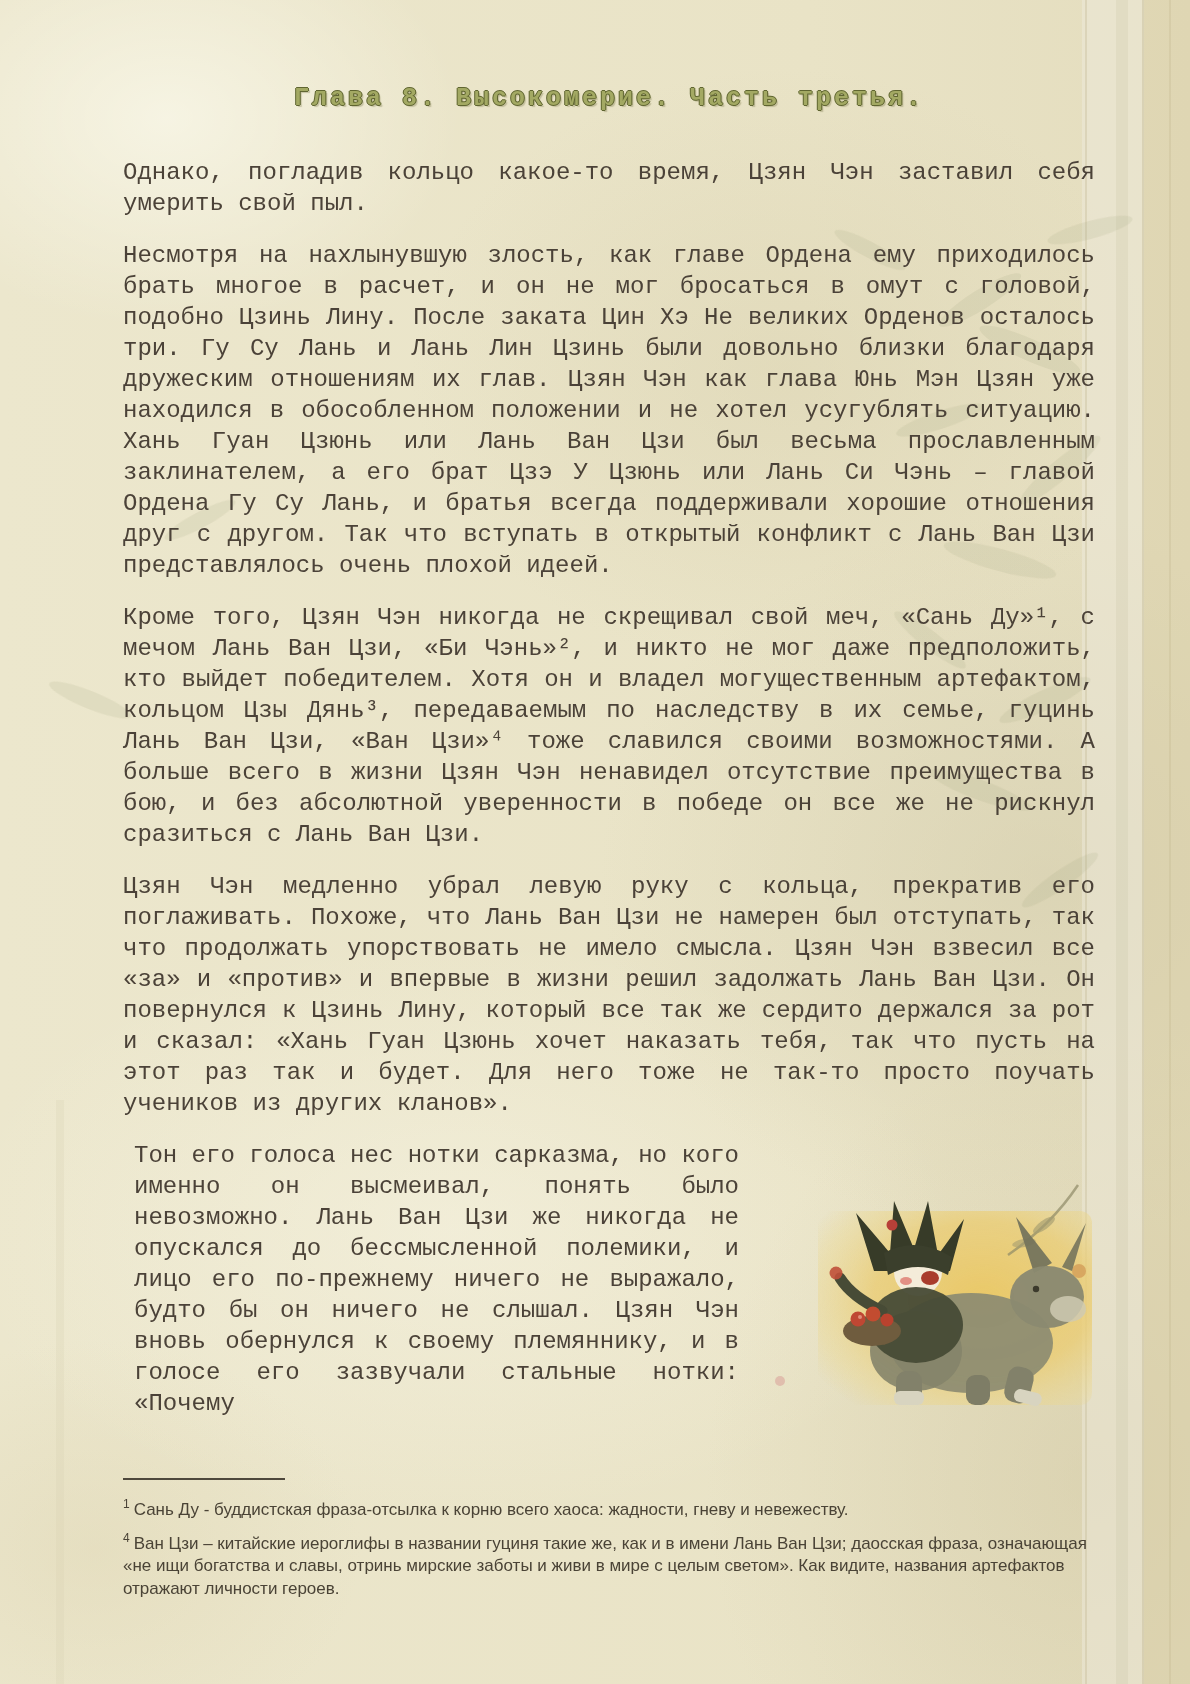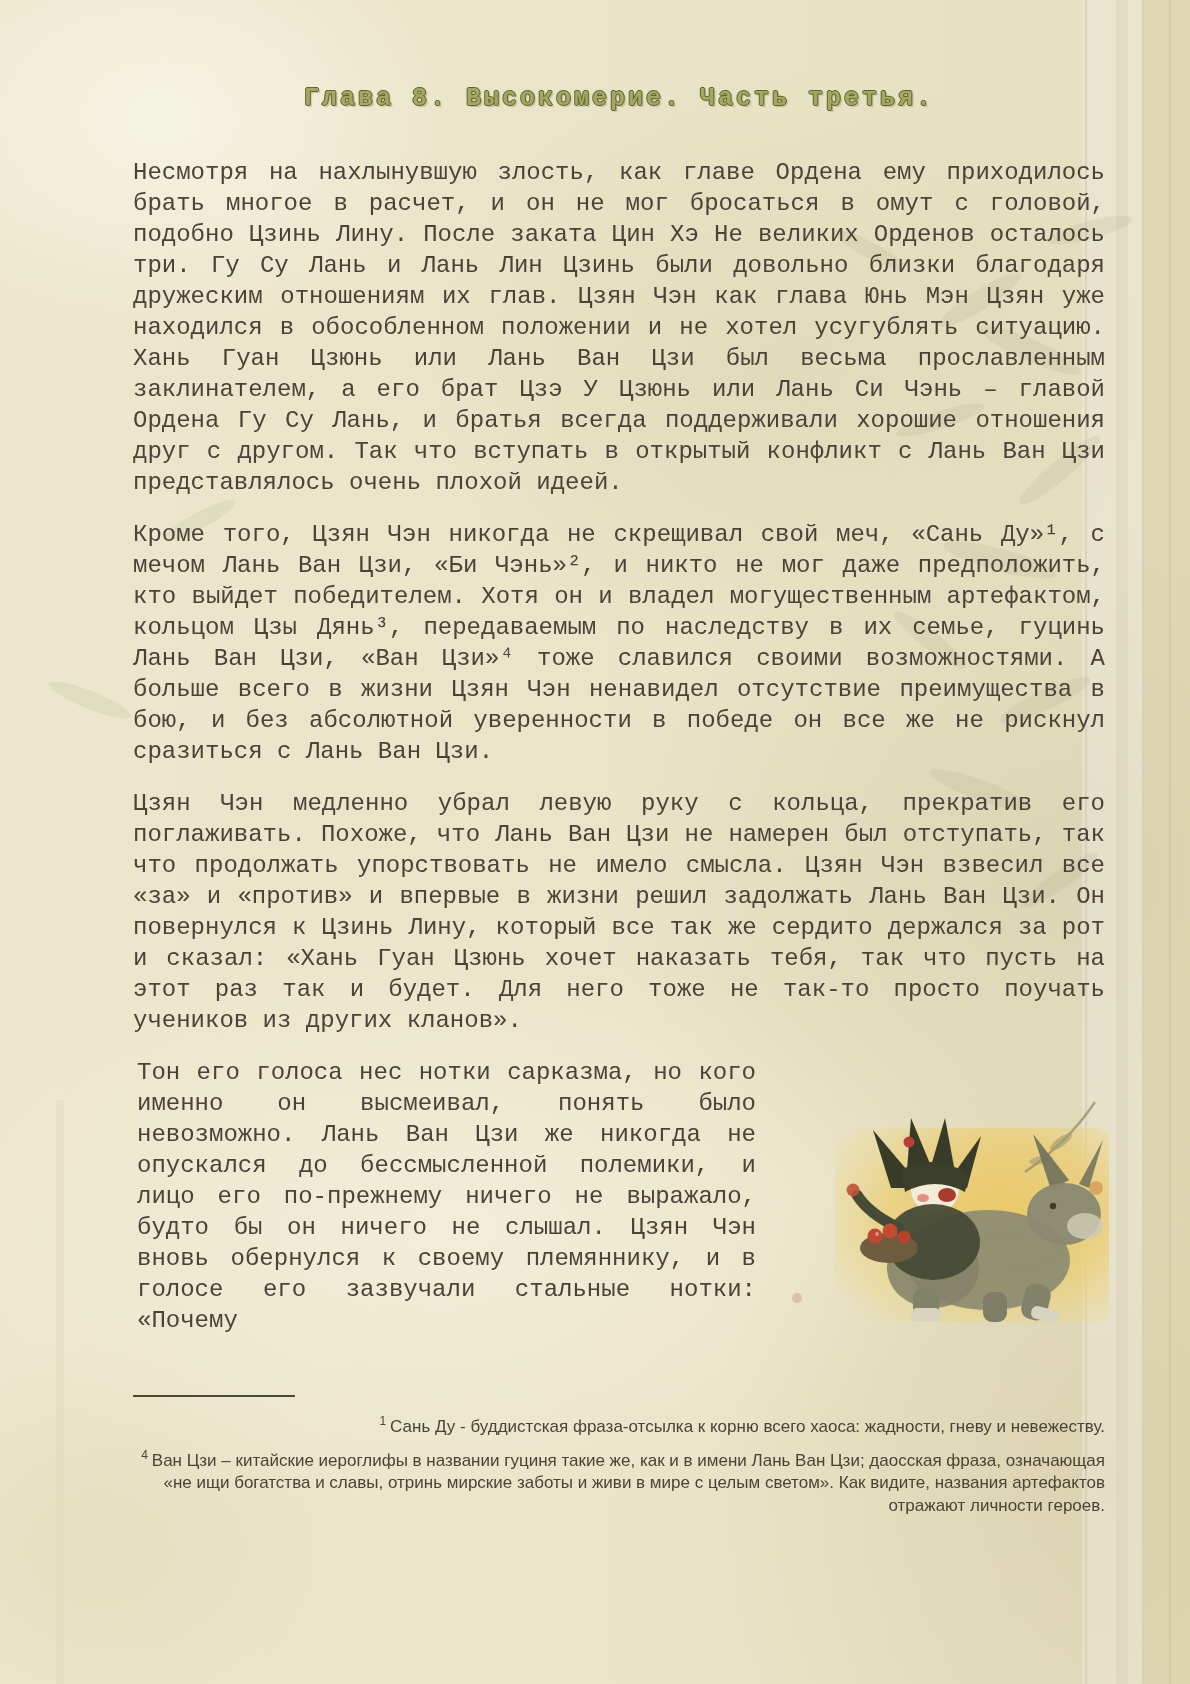--- a/index.html
+++ b/index.html
@@ -12,57 +12,57 @@
       radial-gradient(ellipse 420px 300px at 14% 7%, rgba(255,255,246,0.55), transparent 70%),
       radial-gradient(ellipse 520px 420px at 66% 22%, rgba(213,204,168,0.38), transparent 72%),
       radial-gradient(ellipse 640px 520px at 88% 52%, rgba(206,199,166,0.45), transparent 70%),
       radial-gradient(ellipse 720px 420px at 38% 73%, rgba(251,249,236,0.42), transparent 70%),
       radial-gradient(ellipse 540px 620px at 92% 88%, rgba(204,194,156,0.40), transparent 72%),
       radial-gradient(ellipse 380px 300px at 8% 92%, rgba(222,213,178,0.45), transparent 70%),
       linear-gradient(90deg,#ece7cd 0%,#e9e3c6 68%,#e4ddbe 100%);
     font-family:"Liberation Mono","DejaVu Sans Mono",monospace;
   }
   .overlay-svg{position:absolute;top:0;left:0;width:1190px;height:1684px;}
-  .content{position:absolute;left:133px;top:0;width:972px;}
+  .content{position:absolute;left:123px;top:0;width:972px;}
   .title{
     margin:84px 0 44px 0;
     text-align:center;
     font-size:25px;
     font-weight:bold;
     letter-spacing:3px;
     color:#a3a963;
     text-shadow:
       1px 0 0 #5f6530,-1px 0 0 #5f6530,0 1px 0 #5f6530,0 -1px 0 #5f6530,
       2px 2px 1px rgba(120,118,70,0.35);
   }
   .body-p{
     margin:0 0 21px 0;
     font-size:24px;
     line-height:31px;
     color:#4b4238;
     text-align:justify;
     text-justify:inter-word;
   }
-  .p5-wrap{margin:4px;}
+  .p5-wrap{margin:11px;}
   .illu-float{
     float:right;
     width:345px;height:244px;
     margin-top:31px;
     position:relative;
   }
   .illu-float svg{position:absolute;right:-12px;top:4px;}
   .footnotes{clear:both;padding-top:38px;}
   .fn-sep{width:162px;border-top:2px solid #4e483c;margin:0 0 13px 0;}
   .fn{
     font-family:"Liberation Sans","DejaVu Sans",sans-serif;
     font-size:17px;
     line-height:23px;
     color:#4a4336;
     margin:0 0 6px 0;
-    text-align:right;
+    text-align:left;
   }
   .fn sup{font-size:12px;margin-right:4px;}
 </style>
 </head>
 <body>
 
 <div class="page">
 
   <svg class="overlay-svg" width="1190" height="1684" viewBox="0 0 1190 1684">
     <rect x="1082" y="0" width="62" height="1684" fill="#eeeadb" opacity="0.5"></rect>
@@ -86,20 +86,21 @@
       <ellipse cx="1090" cy="230" rx="44" ry="9" transform="rotate(-15 1090 230)"></ellipse>
       <ellipse cx="200" cy="520" rx="40" ry="8" transform="rotate(-28 200 520)"></ellipse>
       <ellipse cx="90" cy="700" rx="44" ry="9" transform="rotate(22 90 700)"></ellipse>
     </g>
   </svg>
 
   <div class="content">
 
     <h1 class="title">Глава 8. Высокомерие. Часть третья.</h1>
 
+    <p class="body-p">Однако, погладив кольцо какое-то время, Цзян Чэн заставил себя умерить свой пыл.</p>
     <p class="body-p">Несмотря на нахлынувшую злость, как главе Ордена ему приходилось брать многое в расчет, и он не мог бросаться в омут с головой, подобно Цзинь Лину. После заката Цин Хэ Не великих Орденов осталось три. Гу Су Лань и Лань Лин Цзинь были довольно близки благодаря дружеским отношениям их глав. Цзян Чэн как глава Юнь Мэн Цзян уже находился в обособленном положении и не хотел усугублять ситуацию. Хань Гуан Цзюнь или Лань Ван Цзи был весьма прославленным заклинателем, а его брат Цзэ У Цзюнь или Лань Си Чэнь – главой Ордена Гу Су Лань, и братья всегда поддерживали хорошие отношения друг с другом. Так что вступать в открытый конфликт с Лань Ван Цзи представлялось очень плохой идеей.</p>
     <p class="body-p">Кроме того, Цзян Чэн никогда не скрещивал свой меч, «Сань Ду»¹, с мечом Лань Ван Цзи, «Би Чэнь»², и никто не мог даже предположить, кто выйдет победителем. Хотя он и владел могущественным артефактом, кольцом Цзы Дянь³, передаваемым по наследству в их семье, гуцинь Лань Ван Цзи, «Ван Цзи»⁴ тоже славился своими возможностями. А больше всего в жизни Цзян Чэн ненавидел отсутствие преимущества в бою, и без абсолютной уверенности в победе он все же не рискнул сразиться с Лань Ван Цзи.</p>
     <p class="body-p">Цзян Чэн медленно убрал левую руку с кольца, прекратив его поглаживать. Похоже, что Лань Ван Цзи не намерен был отступать, так что продолжать упорствовать не имело смысла. Цзян Чэн взвесил все «за» и «против» и впервые в жизни решил задолжать Лань Ван Цзи. Он повернулся к Цзинь Лину, который все так же сердито держался за рот и сказал: «Хань Гуан Цзюнь хочет наказать тебя, так что пусть на этот раз так и будет. Для него тоже не так-то просто поучать учеников из других кланов».</p>
 
     <div class="p5-wrap">
       <div class="illu-float">
         <svg width="330" height="236" viewBox="0 0 330 236">
           <defs>
             <radialGradient id="washG" cx="60%" cy="45%" r="72%">
               <stop offset="0%" stop-color="#eac763" stop-opacity="0.95"></stop>

